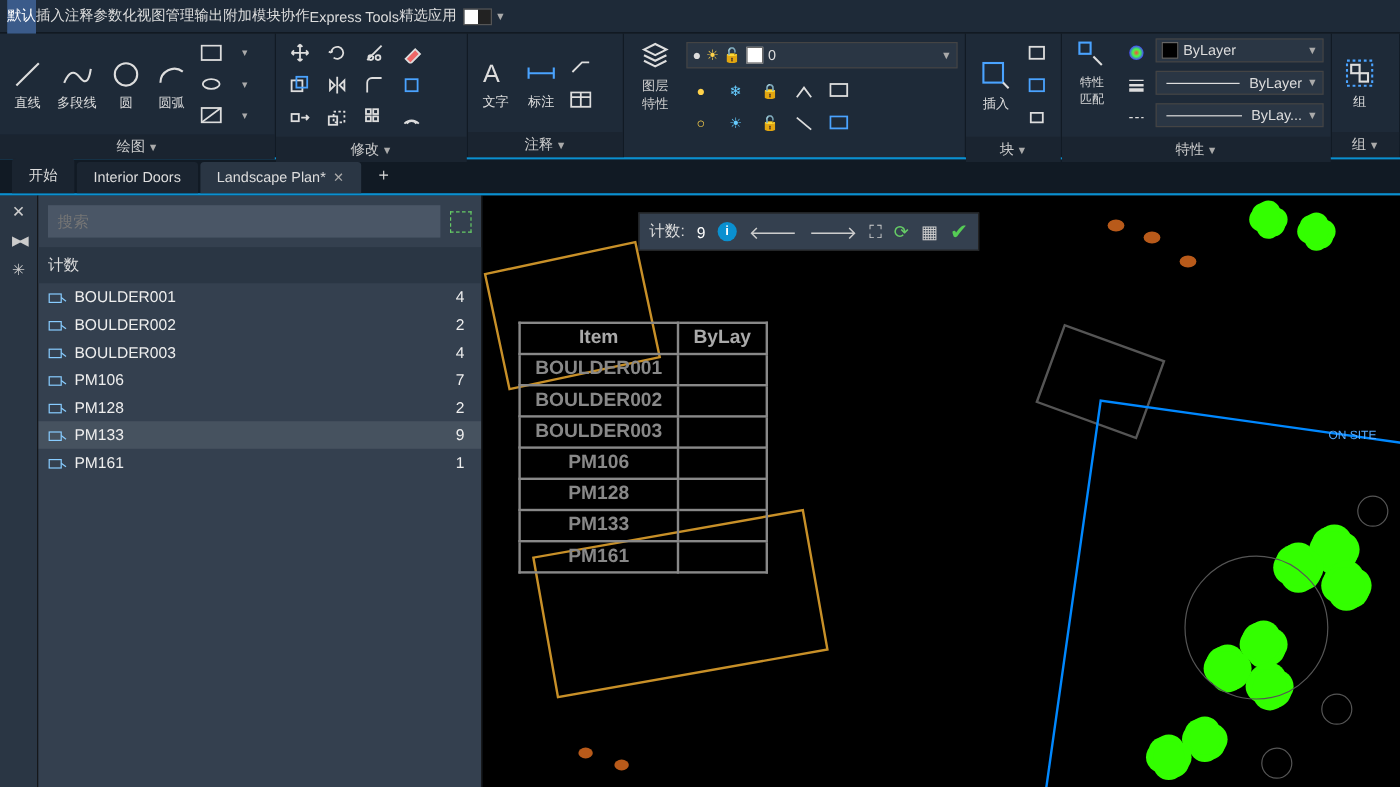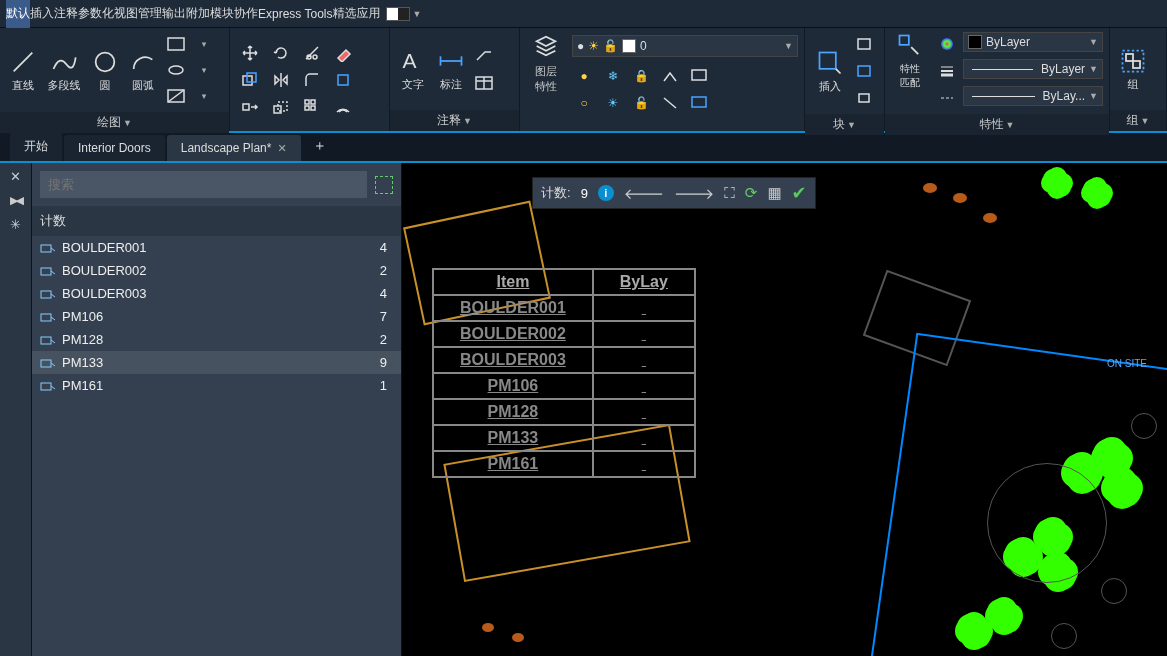--- a/index.html
+++ b/index.html
@@ -68,21 +68,21 @@
 .float-toolbar { position:absolute; top:14px; left:130px; background:#34404f; display:flex; align-items:center; padding:4px 8px; gap:10px; border:1px solid #222; }
 .float-toolbar .lbl { color:#ddd; font-size:13px; }
 .float-toolbar .val { color:#fff; font-size:13px; }
 .info-i { width:16px;height:16px;border-radius:50%;background:#0a90d0;color:#fff;display:flex;align-items:center;justify-content:center;font-size:11px;font-weight:bold;}
 .ft-btn { color:#ccc; font-size:15px; cursor:pointer;}
 .ft-check { color:#5c5; font-size:18px;}
 
 
 .poly { position:absolute; border:2px solid #c89028; background:transparent; }
 .dwg-table { position:absolute; top:105px; left:30px; border:2px solid #888; border-collapse:collapse; }
-.dwg-table th,.dwg-table td { border:2px solid #888; padding:3px 26px; font-size:16px; color:#888; font-weight:bold; text-align:center;text-decoration:underline; }
+.dwg-table th,.dwg-table td { border:2px solid #888; padding:3px 12px; font-size:16px; color:#888; font-weight:bold; text-align:center; }
 .dwg-table th { color:#aaa; }
 .blob { position:absolute; border-radius:50%; }
 .green { background:#3f0; box-shadow: -6px 0 #3f0, 6px 0 #3f0, 0 -6px #3f0, 0 6px #3f0, -4px -4px #3f0, 4px 4px #3f0; }
 .brown { background:#b85a1a; }
 .onsite { position:absolute; color:#5af; font-size:10px; top:195px; right:20px;}
 .blueline { position:absolute; border:2px solid #08f; background:transparent; transform:rotate(8deg);}
 .circ { position:absolute; border:1px solid #555; border-radius:50%; }
 
 
 svg { display:block; }
@@ -227,20 +227,21 @@
               <rect x="8" y="8" width="4" height="4" class="stroke-white"></rect>
             </svg>
           </div>
         <div class="smallbtn">
             <svg width="18" height="18">
               <path d="M3 14a8 8 0 0 1 12 0M5 14a5 5 0 0 1 8 0" class="stroke-white"></path>
             </svg>
           </div>
       </div>
     </div>
+    <div class="panel-title"><span>修改</span><span class="chev">▼</span></div>
   </div>
 
   <div class="panel" style="width:130px">
     <div class="panel-body">
       <div class="vbtn">
         <svg class="icon" viewBox="0 0 24 24">
             <text x="3" y="18" font-size="18" fill="#ddd">A</text>
           </svg>
         <span>文字</span>
       </div>

